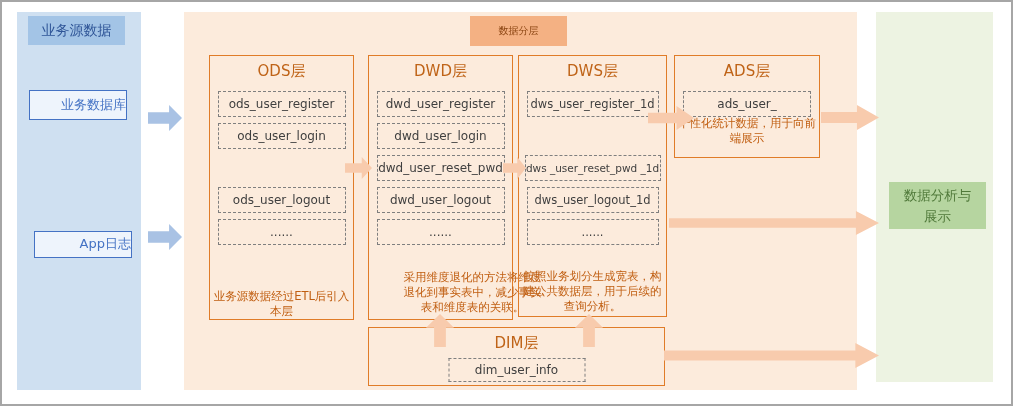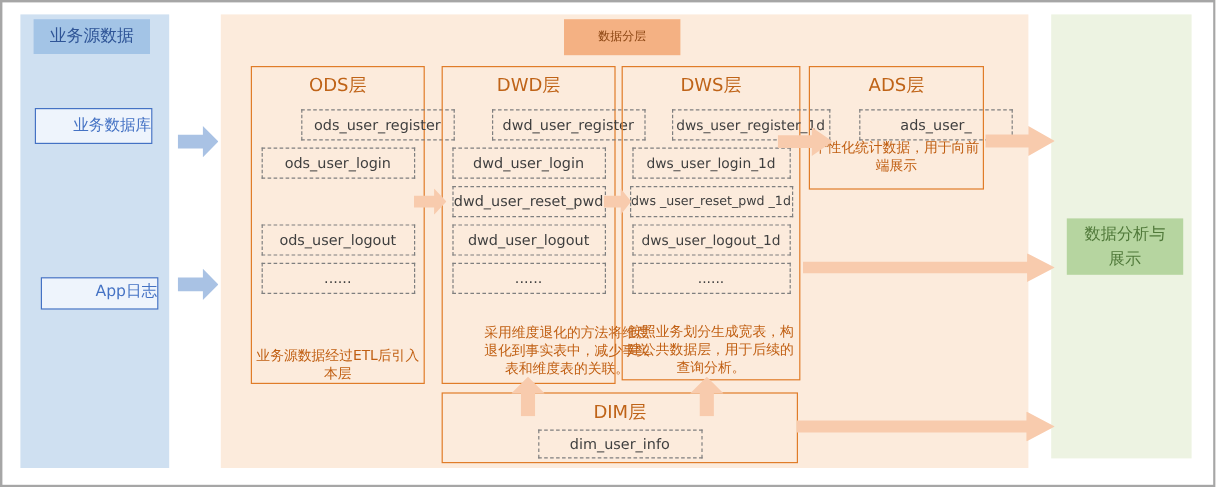--- a/index.html
+++ b/index.html
@@ -43,21 +43,21 @@
     margin-top:6px;text-align:center;color:#bf6317;font-size:15px;
   }
   .tbox{
     position:absolute;left:50%;transform:translateX(-50%);
     width:128px;height:26px;border:1px dashed #7f7f7f;
     color:#3f3f3f;font-size:12px;line-height:24px;text-align:center;
     white-space:nowrap;
   }
   .col-dws .tbox{font-size:11.5px;width:132px;}
   .tbox.small{font-size:10.5px;width:136px;}
-  .t1{top:35px;margin-left:33px;}.t2{top:67px;}.t3{top:99px;}.t4{top:131px;}.t5{top:163px;}
+  .t1{top:35px;}.t2{top:67px;}.t3{top:99px;}.t4{top:131px;}.t5{top:163px;}
   .col-desc{
     position:absolute;left:0;width:100%;padding:0 2px;
     color:#c05e11;font-size:11.5px;line-height:1.3;text-align:center;
   }
   .desc-ods{bottom:0;}
   .desc-dwd{bottom:4px;margin-left:32px;}
   .desc-dws{bottom:2px;}
   .desc-ads{top:60px;}
   .dim-box{top:30px;width:137px;height:24px;line-height:22px;}
 
@@ -121,21 +121,20 @@
     <div class="tbox t2">dwd_user_login</div>
     <div class="tbox t3">dwd_user_reset_pwd</div>
     <div class="tbox t4">dwd_user_logout</div>
     <div class="tbox t5">......</div>
     <div class="col-desc desc-dwd">采用维度退化的方法将维度退化到事实表中，减少事实表和维度表的关联。</div>
   </div>
 
   <div class="col col-dws">
     <div class="col-title">DWS层</div>
     <div class="tbox t1">dws_user_register_1d</div>
-    <div class="tbox t2">dws_user_login_1d</div>
     <div class="tbox t3 small">dws _user_reset_pwd _1d</div>
     <div class="tbox t4">dws_user_logout_1d</div>
     <div class="tbox t5">......</div>
     <div class="col-desc desc-dws">按照业务划分生成宽表，构建公共数据层，用于后续的查询分析。</div>
   </div>
 
   <div class="col col-ads">
     <div class="col-title">ADS层</div>
     <div class="tbox t1">ads_user_</div>
     <div class="col-desc desc-ads">个性化统计数据，用于向前端展示</div>

